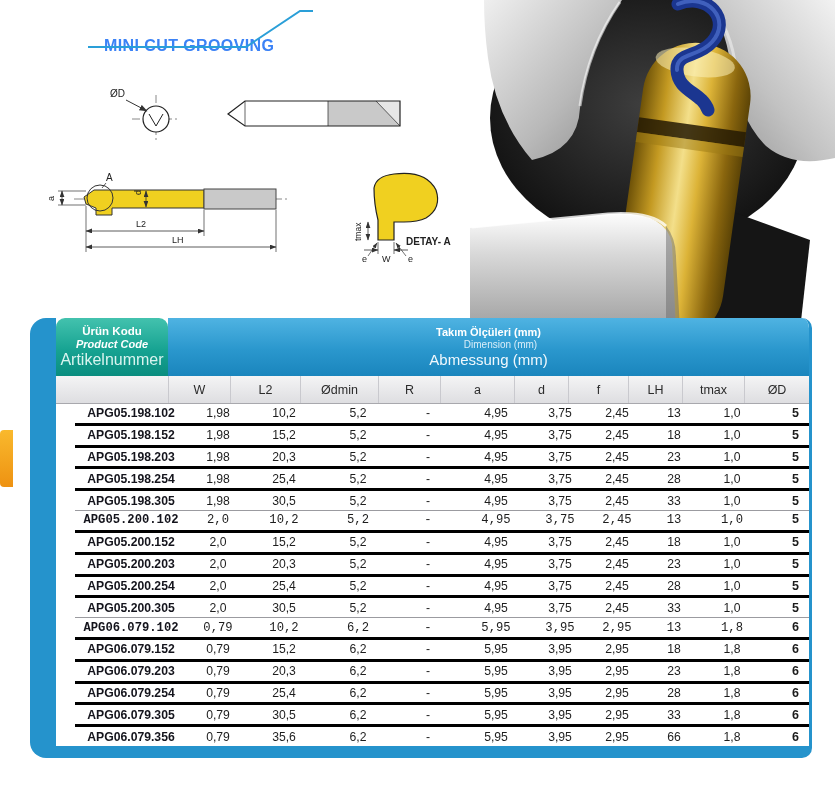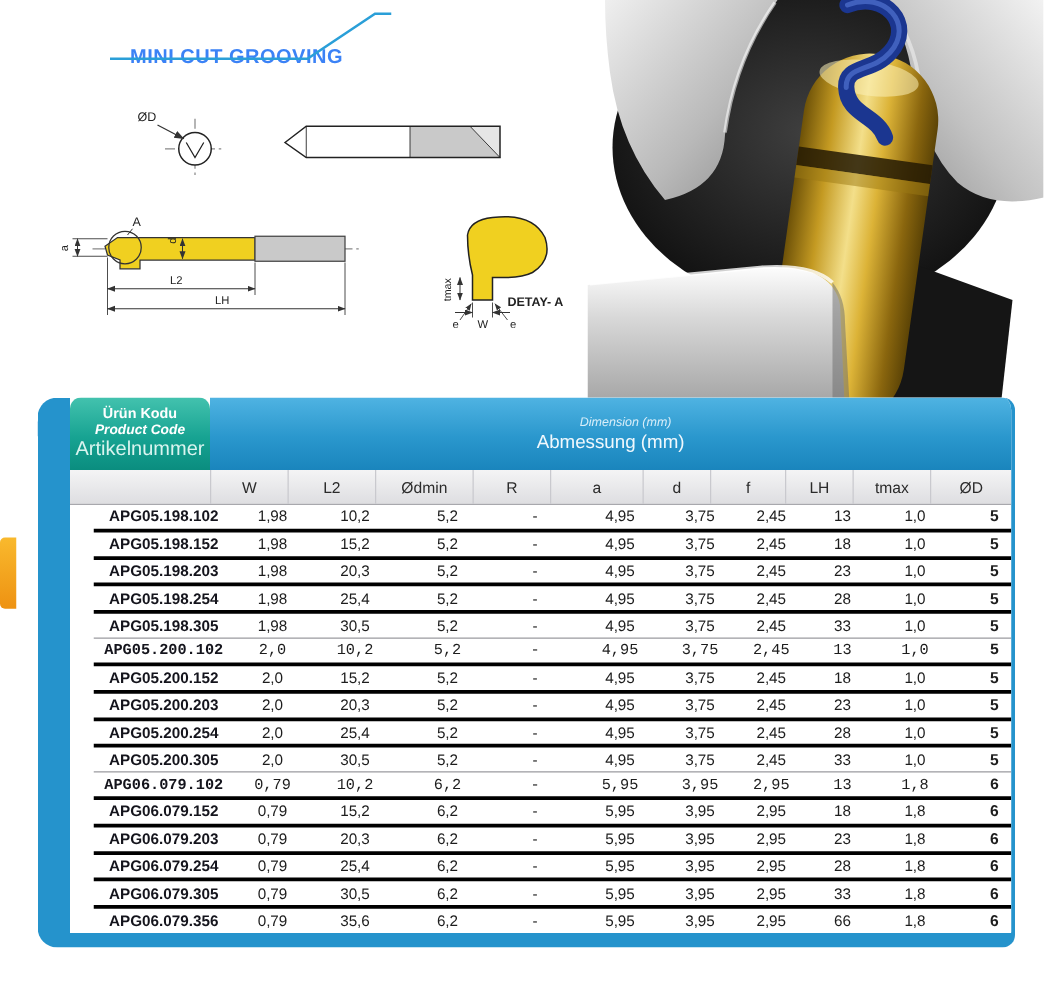--- a/index.html
+++ b/index.html
@@ -33,21 +33,21 @@
   .code-head{width:112px;flex:none;color:#fff;text-align:center;
              background:linear-gradient(180deg,#43c2ae 0%,#17a392 55%,#0a8d7f 100%);
              border-radius:9px 9px 0 0;display:flex;flex-direction:column;justify-content:center;gap:1px;}
   .code-head .l1{font-size:11.5px;font-weight:bold;}
   .code-head .l2{font-size:11px;font-weight:bold;font-style:italic;}
   .code-head .l3{font-size:16px;color:#d9f4ef;}
   .dim-head{flex:1;color:#fff;text-align:center;
             background:linear-gradient(180deg,#4fb3e2 0%,#2a97cd 55%,#1a85bd 100%);
             border-radius:0 6px 0 0;display:flex;flex-direction:column;justify-content:center;gap:1px;}
   .dim-head .l1{font-size:11px;font-weight:bold;}
-  .dim-head .l2{font-size:10px;font-style:italic;color:#d9eef9;padding-left:24px;}
+  .dim-head .l2{font-size:10px;color:#d9eef9;padding-left:24px;}
   .dim-head .l3{font-size:15px;color:#f0f8fd;}
 
   
   .colhead{display:flex;height:27px;flex:none;align-items:stretch;
            background:linear-gradient(180deg,#f4f4f5,#dedee1);
            border-bottom:1px solid #a8a8ad;font-size:12.5px;color:#2b2b2b;}
   .colhead .cell + .cell{border-left:1px solid #c9c9ce;}
 
   
   .tbody{display:flex;flex-direction:column;flex:1;padding-left:19px;}
@@ -202,20 +202,21 @@
   <div class="table-wrap">
     <div class="tbl-frame">
 
       <div class="tbl-head">
         <div class="code-head">
           <div class="l1">Ürün Kodu</div>
           <div class="l2">Product Code</div>
           <div class="l3">Artikelnummer</div>
         </div>
         <div class="dim-head">
+          <div class="l1">Takım Ölçüleri (mm)</div>
           <div class="l2">Dimension (mm)</div>
           <div class="l3">Abmessung (mm)</div>
         </div>
       </div>
 
       <div class="colhead" id="col-head">
           <div class="cell c0"></div>
           <div class="cell c1">W</div>
           <div class="cell c2">L2</div>
           <div class="cell c3">Ødmin</div>

